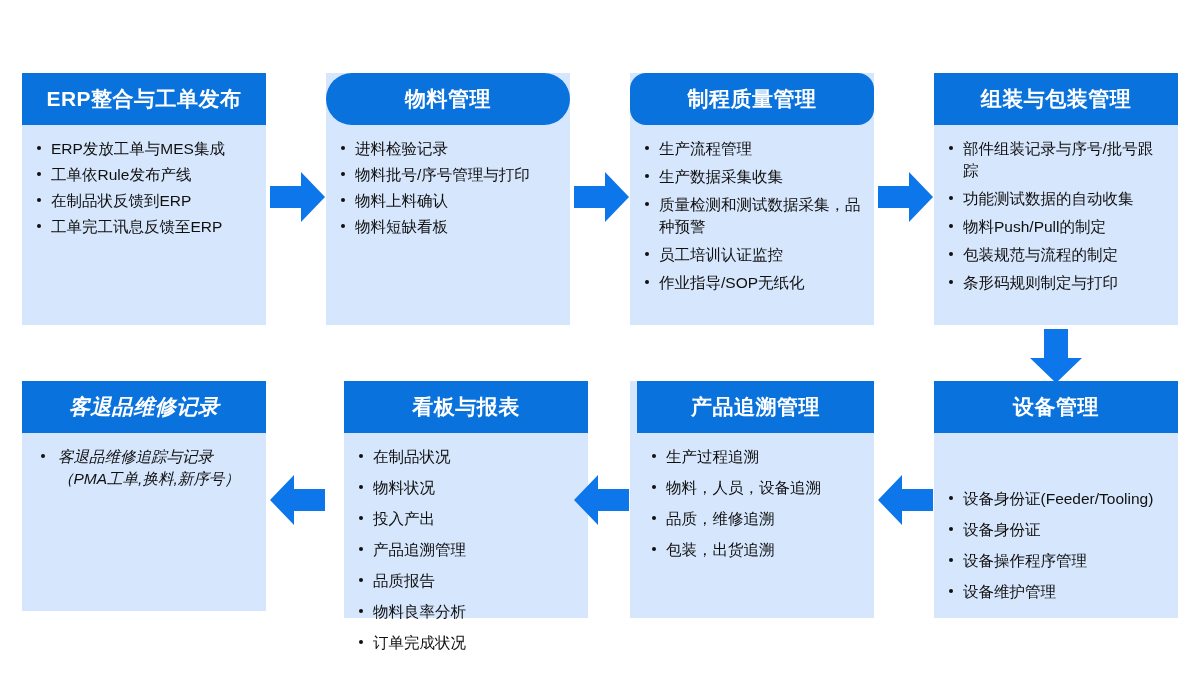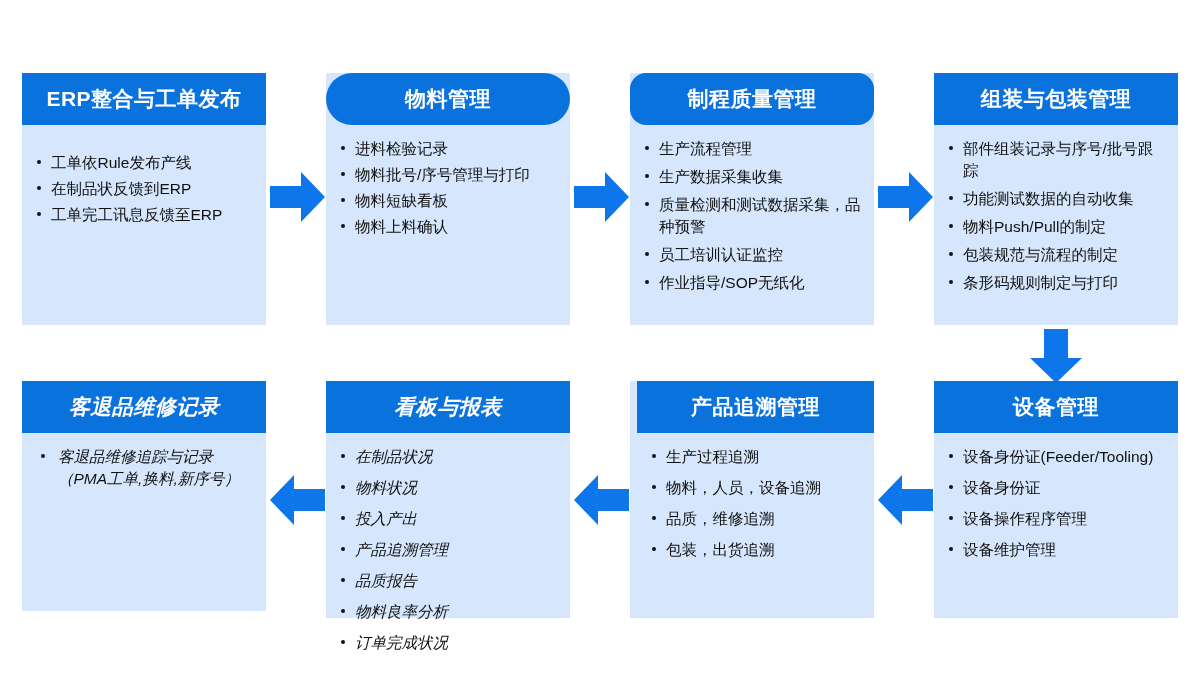--- a/index.html
+++ b/index.html
@@ -80,45 +80,46 @@
   .arrow {
     position: absolute;
   }
   .arrow svg { display: block; }
 </style>
 </head>
 <body>
 
 <div id="canvas">
 
-  <div class="card" style="left:22px; top:73px; width:244px; height:252px;gap:14px;">
+  <div class="card" style="left:22px; top:73px; width:244px; height:252px;">
     <div class="card-header" style="height: 52px;">ERP整合与工单发布</div>
     <div class="card-body">
       <ul class="bullets">
+        <li>ERP发放工单与MES集成</li>
         <li>工单依Rule发布产线</li>
         <li>在制品状反馈到ERP</li>
         <li>工单完工讯息反馈至ERP</li>
       </ul>
     </div>
   </div>
 
   <div class="arrow" style="left:270px; top:172px; width:55px; height:50px;">
     <svg width="55" height="50" viewBox="0 0 55 50" aria-hidden="true">
       <polygon points="0,14 31,14 31,0 55,25 31,50 31,36 0,36" fill="#0d76ea"></polygon>
     </svg>
   </div>
 
   <div class="card" style="left:326px; top:73px; width:244px; height:252px;">
     <div class="card-header" style="height: 52px; border-radius: 26px;">物料管理</div>
     <div class="card-body">
       <ul class="bullets">
         <li>进料检验记录</li>
         <li>物料批号/序号管理与打印</li>
+        <li>物料上料确认</li>
         <li>物料短缺看板</li>
-        <li>物料上料确认</li>
       </ul>
     </div>
   </div>
 
   <div class="arrow" style="left:574px; top:172px; width:55px; height:50px;">
     <svg width="55" height="50" viewBox="0 0 55 50" aria-hidden="true">
       <polygon points="0,14 31,14 31,0 55,25 31,50 31,36 0,36" fill="#0d76ea"></polygon>
     </svg>
   </div>
 
@@ -168,21 +169,21 @@
       </ul>
     </div>
   </div>
 
   <div class="arrow" style="left:270px; top:475px; width:55px; height:50px;">
     <svg width="55" height="50" viewBox="0 0 55 50" aria-hidden="true">
       <polygon points="55,14 24,14 24,0 0,25 24,50 24,36 55,36" fill="#0d76ea"></polygon>
     </svg>
   </div>
 
-  <div class="card loose" style="left:326px; top:381px; width:244px; height:237px;font-style:italic;">
+  <div class="card loose" style="left:344px; top:381px; width:244px; height:237px;">
     <div class="card-header" style="height: 52px;">看板与报表</div>
     <div class="card-body">
       <ul class="bullets">
         <li>在制品状况</li>
         <li>物料状况</li>
         <li>投入产出</li>
         <li>产品追溯管理</li>
         <li>品质报告</li>
         <li>物料良率分析</li>
         <li>订单完成状况</li>
@@ -207,21 +208,21 @@
       </ul>
     </div>
   </div>
 
   <div class="arrow" style="left:878px; top:475px; width:55px; height:50px;">
     <svg width="55" height="50" viewBox="0 0 55 50" aria-hidden="true">
       <polygon points="55,14 24,14 24,0 0,25 24,50 24,36 55,36" fill="#0d76ea"></polygon>
     </svg>
   </div>
 
-  <div class="card loose" style="left:934px; top:381px; width:244px; height:237px;">
+  <div class="card loose" style="left:934px; top:381px; width:244px; height:237px;gap:42px;">
     <div class="card-header" style="height: 52px;">设备管理</div>
     <div class="card-body">
       <ul class="bullets">
         <li>设备身份证(Feeder/Tooling)</li>
         <li>设备身份证</li>
         <li>设备操作程序管理</li>
         <li>设备维护管理</li>
       </ul>
     </div>
   </div>

